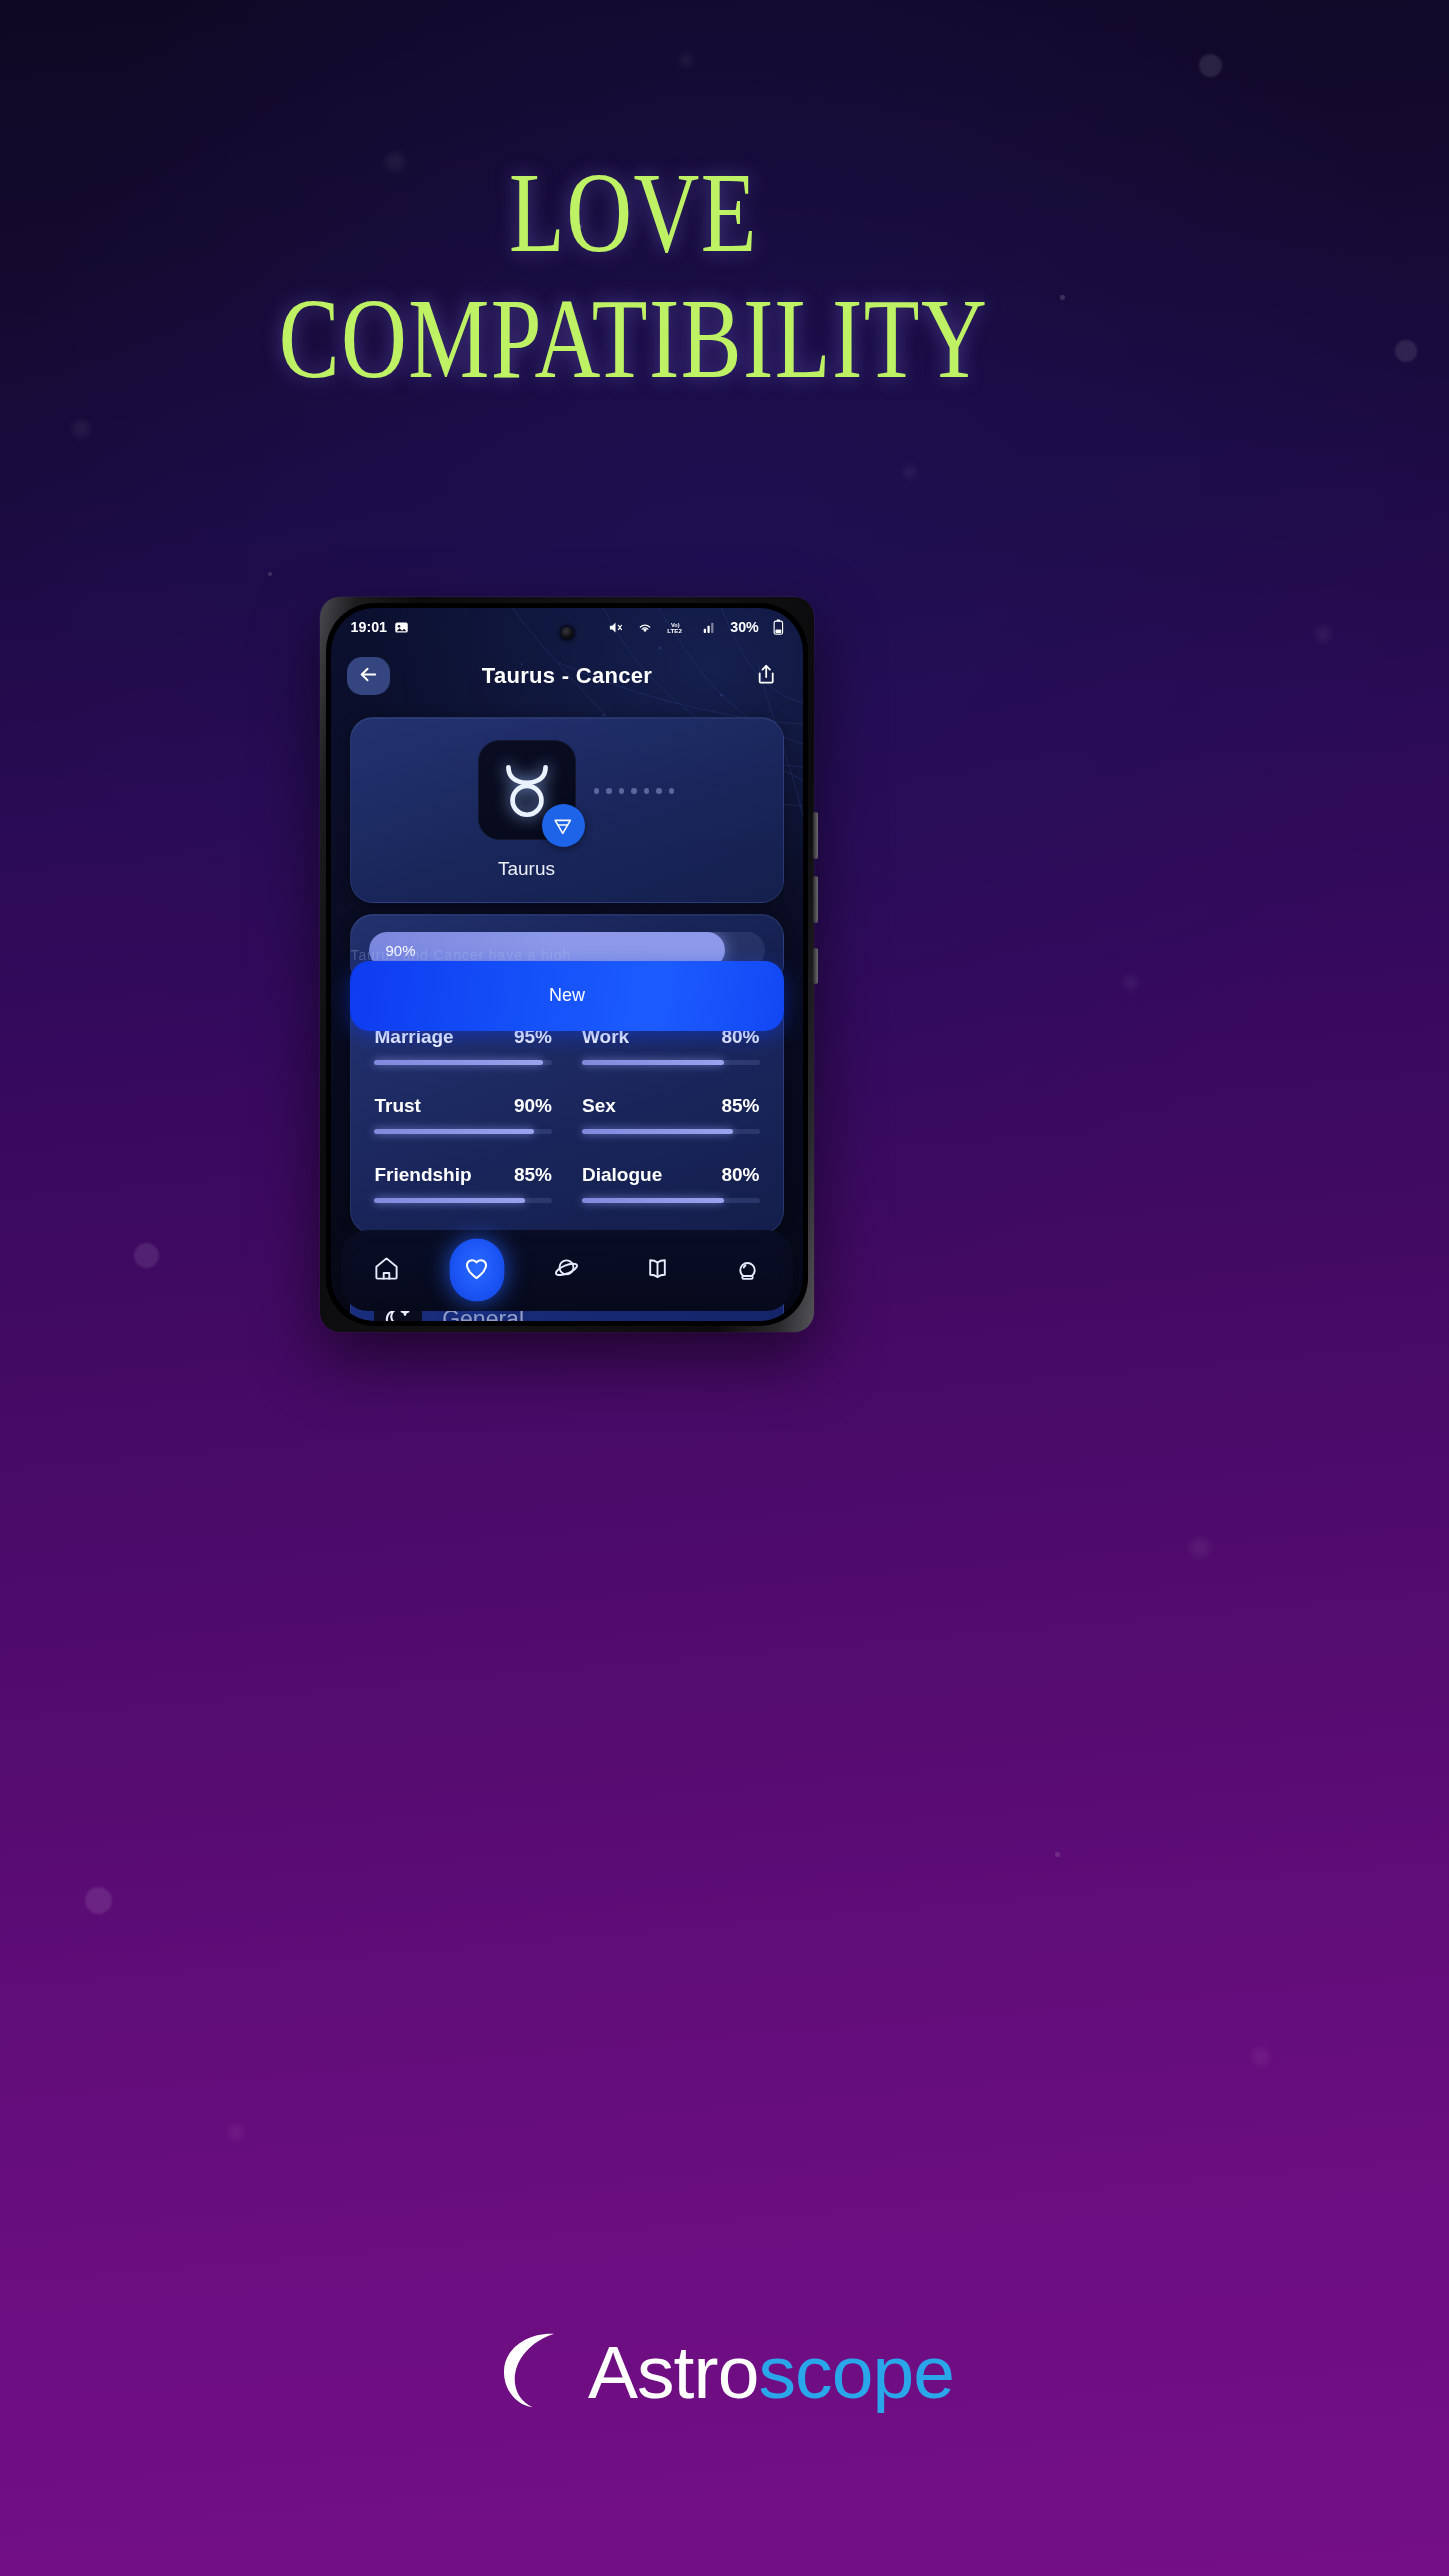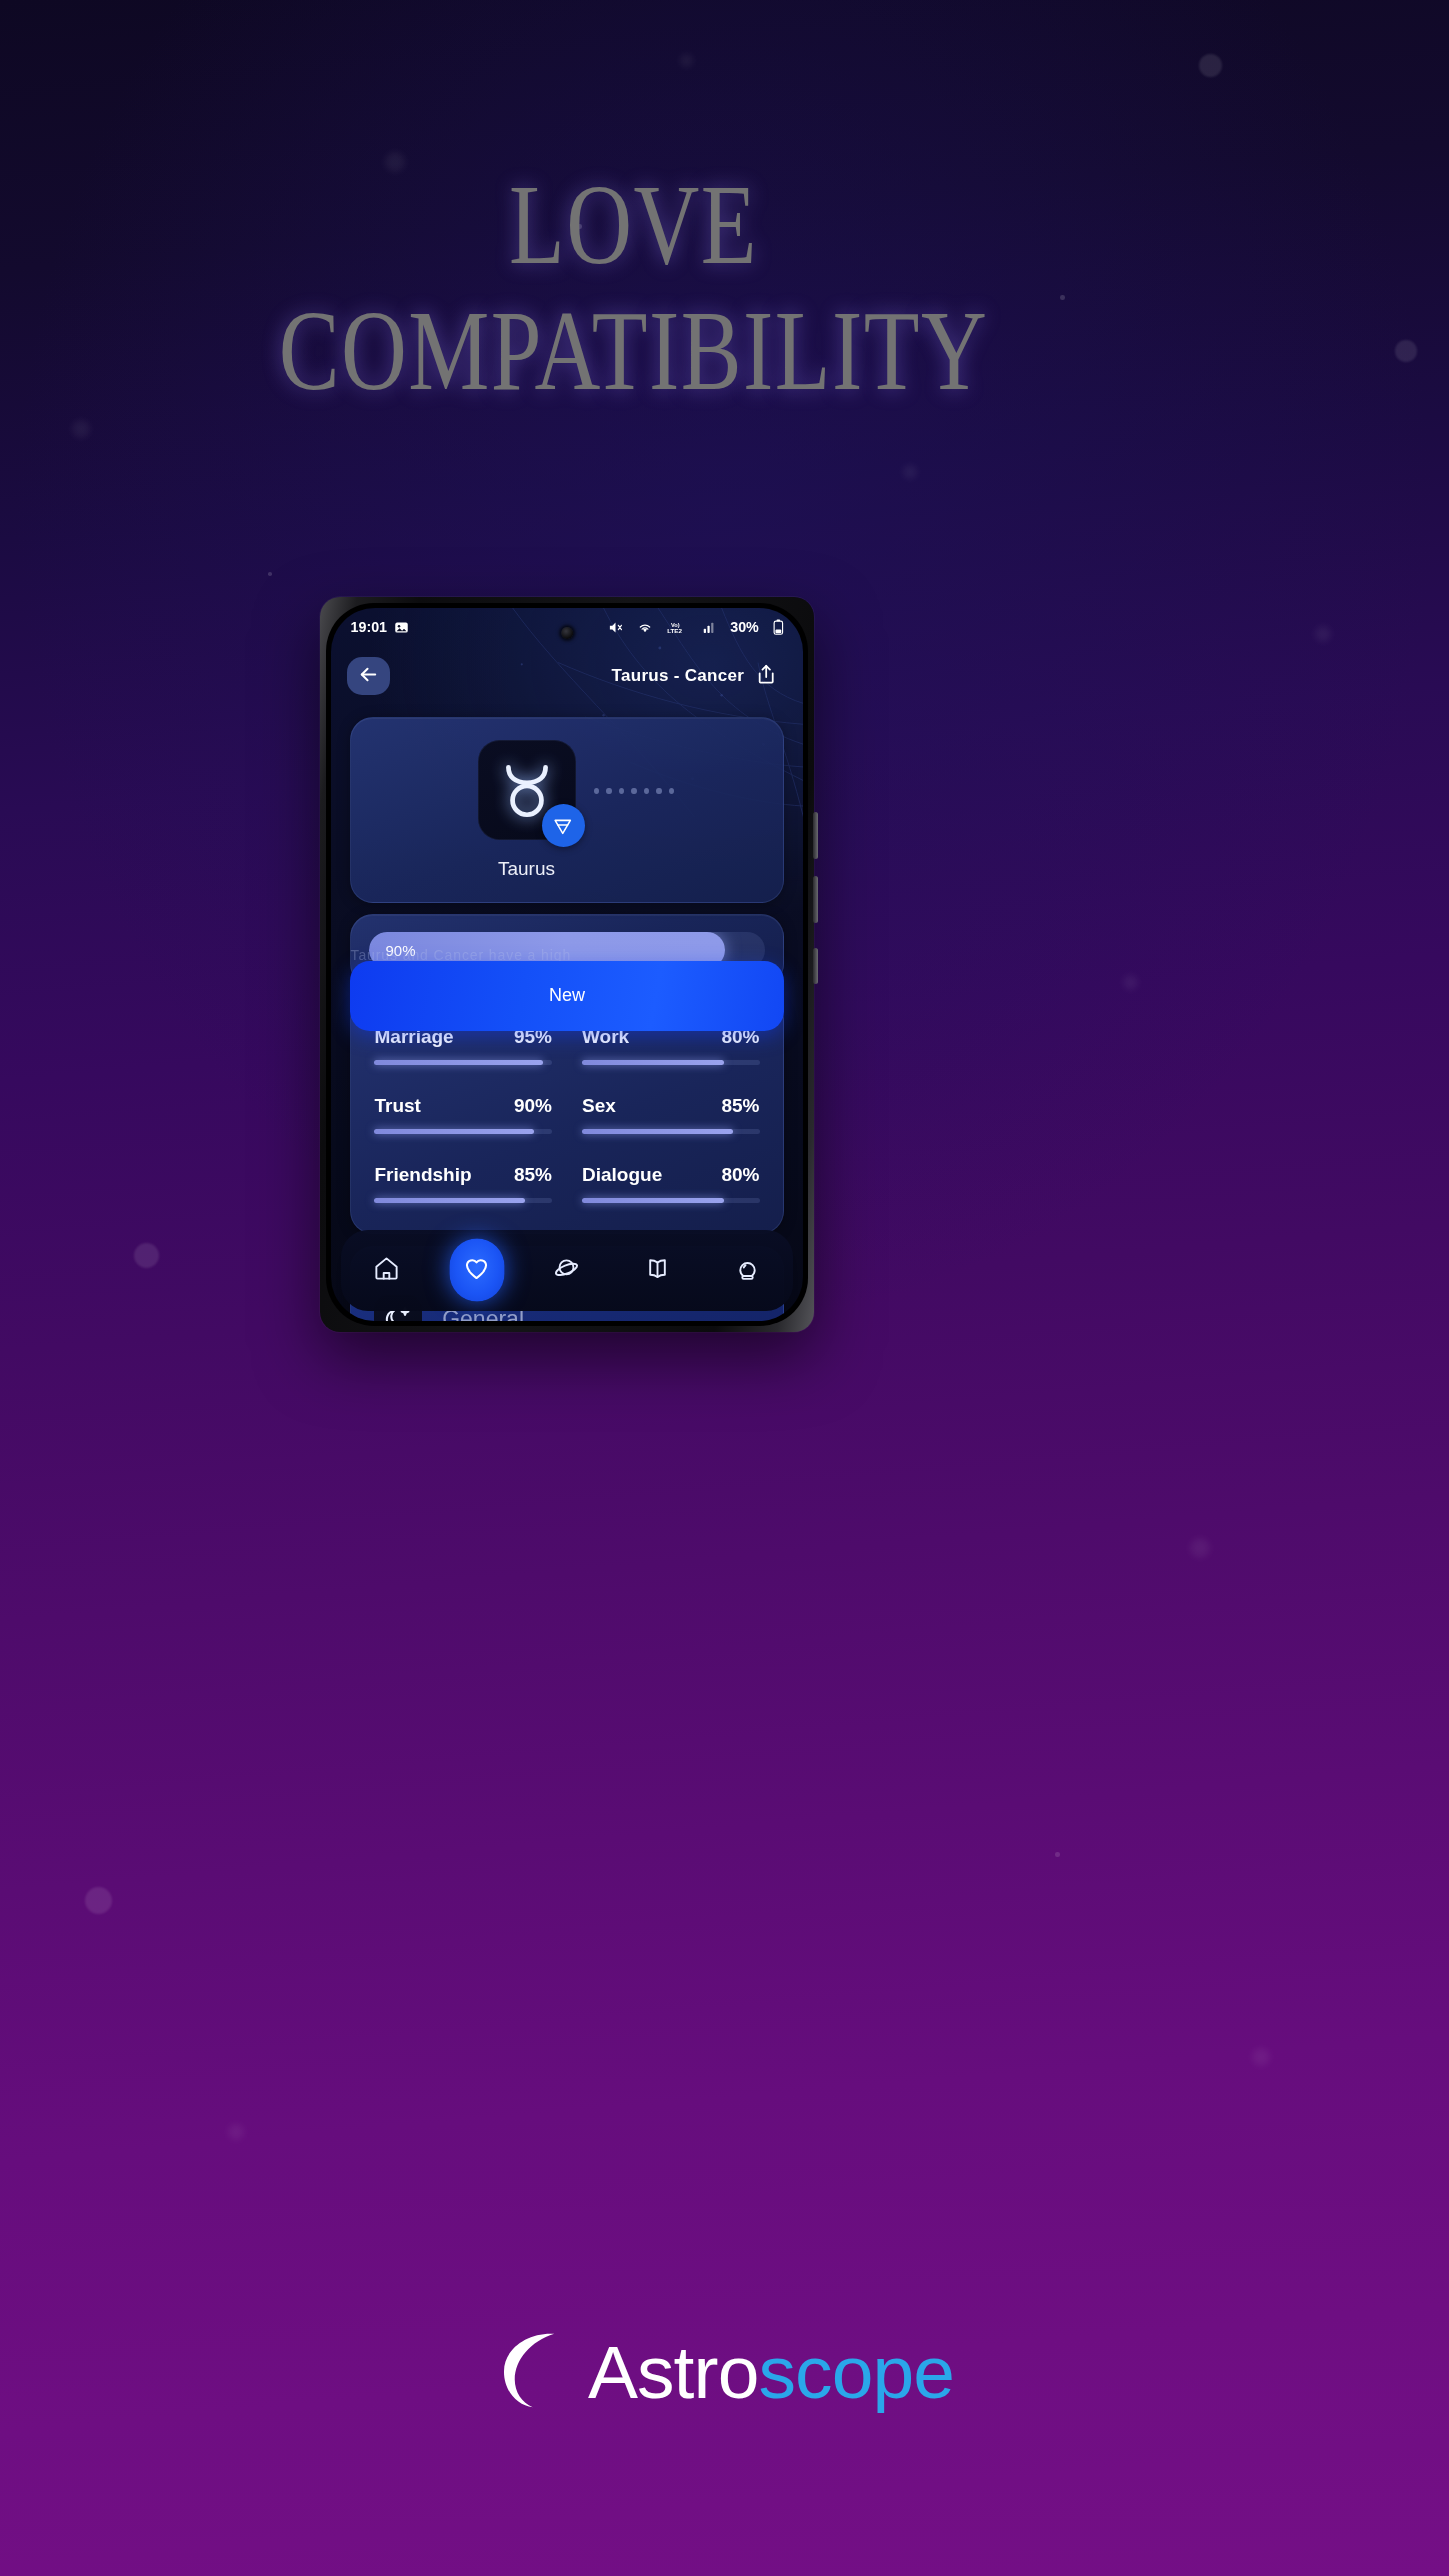--- a/index.html
+++ b/index.html
@@ -31,24 +31,24 @@
   #bg-vignette {
     position:absolute; inset:0;
     background:radial-gradient(ellipse 70% 45% at 50% 20%, rgba(30,18,90,.55) 0%, rgba(0,0,0,0) 70%);
   }
   .bokeh { position:absolute; border-radius:50%; background:rgba(255,255,255,.10); filter:blur(0.9px); }
   .bokeh.soft { background:rgba(255,255,255,.06); filter:blur(3.6px); }
   .spark { position:absolute; border-radius:50%; background:rgba(255,255,255,.5); }
 
   
   #headline {
-    position:absolute; top:169px; left:0; width:1267px;
+    position:absolute; top:157px; left:0; width:1267px;
     text-align:center;
     font-family:"Liberation Serif", "DejaVu Serif", serif;
-    color:#737373;
+    color:#bef264;
     line-height:.98;
     letter-spacing:1.8px;
     text-shadow:0 0 23px rgba(150,130,255,.45);
     z-index:5;
   }
   #headline .l1 { display:block; font-size:114px; transform:scaleX(.80); }
   #headline .l2 { display:block; font-size:114px; transform:scaleX(.80); margin-top:14.3px; }
 
   
   #phone {
@@ -110,22 +110,22 @@
     display:flex; align-items:center; z-index:14;
     padding:0 16px;
   }
   #back-btn {
     width:43px; height:38px; border-radius:15px;
     background:#35457F;
     display:flex; align-items:center; justify-content:center;
     flex:0 0 auto;
   }
   #header-title {
-    flex:1; text-align:right; color:#fff;
-    font-size:17px; font-weight:600; letter-spacing:0.3px;
+    flex:1; text-align:center; color:#fff;
+    font-size:22px; font-weight:600; letter-spacing:0.3px;
   }
   #share-btn { width:43px; height:38px; display:flex; align-items:center; justify-content:center; flex:0 0 auto; }
 
   
   #content { position:absolute; top:97px; left:0; right:0; bottom:0; padding:0 19.7px; z-index:10; }
 
   .card {
     border-radius:23px;
     background:linear-gradient(160deg, rgba(38,54,118,.92) 0%, rgba(27,40,95,.92) 55%, rgba(22,33,80,.92) 100%);
     border:0.9px solid rgba(120,150,230,.16);

